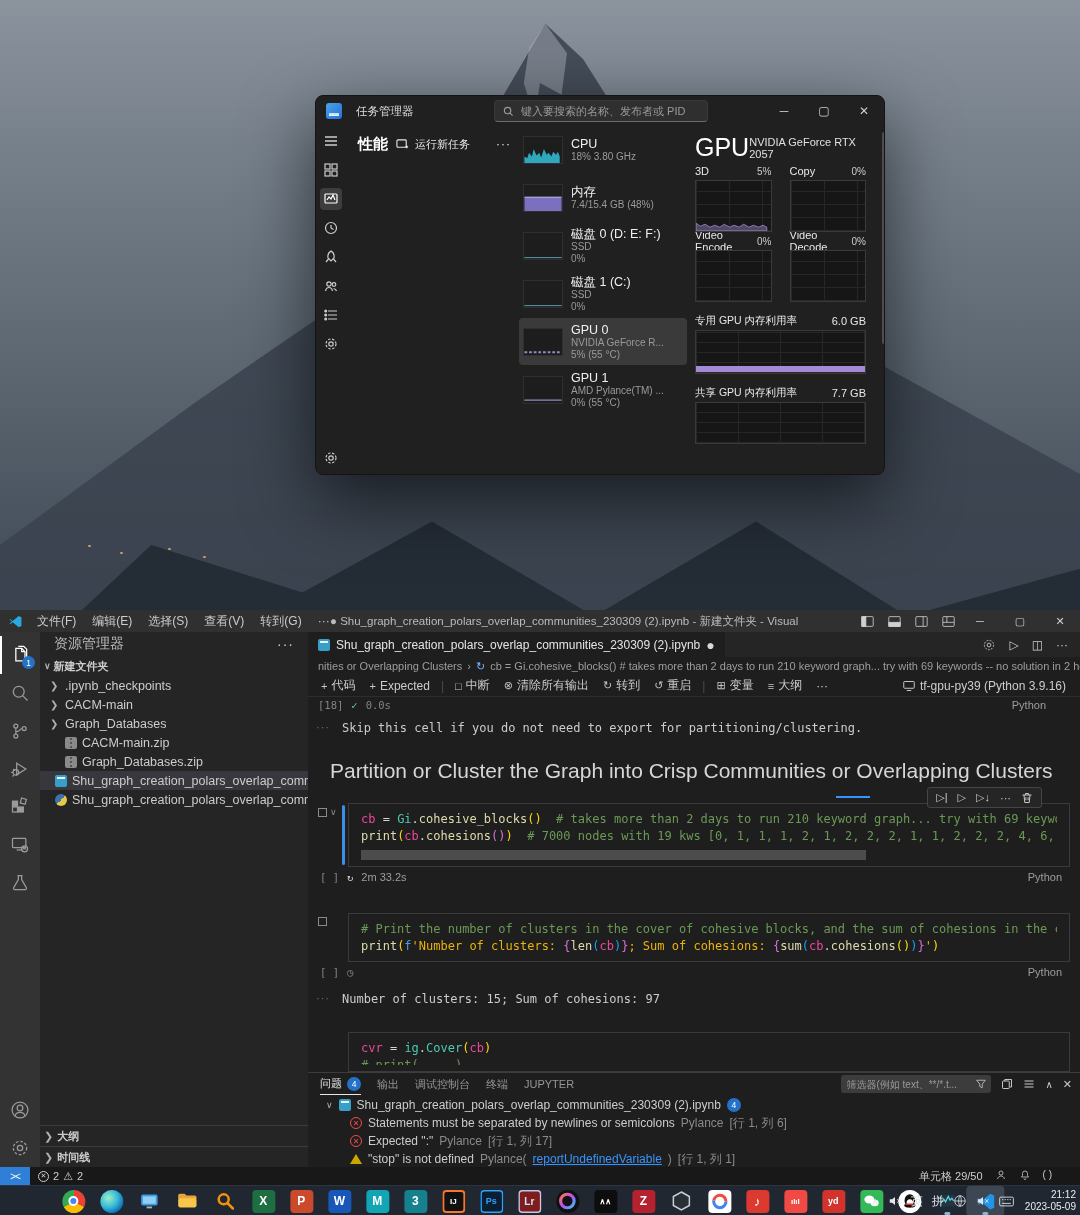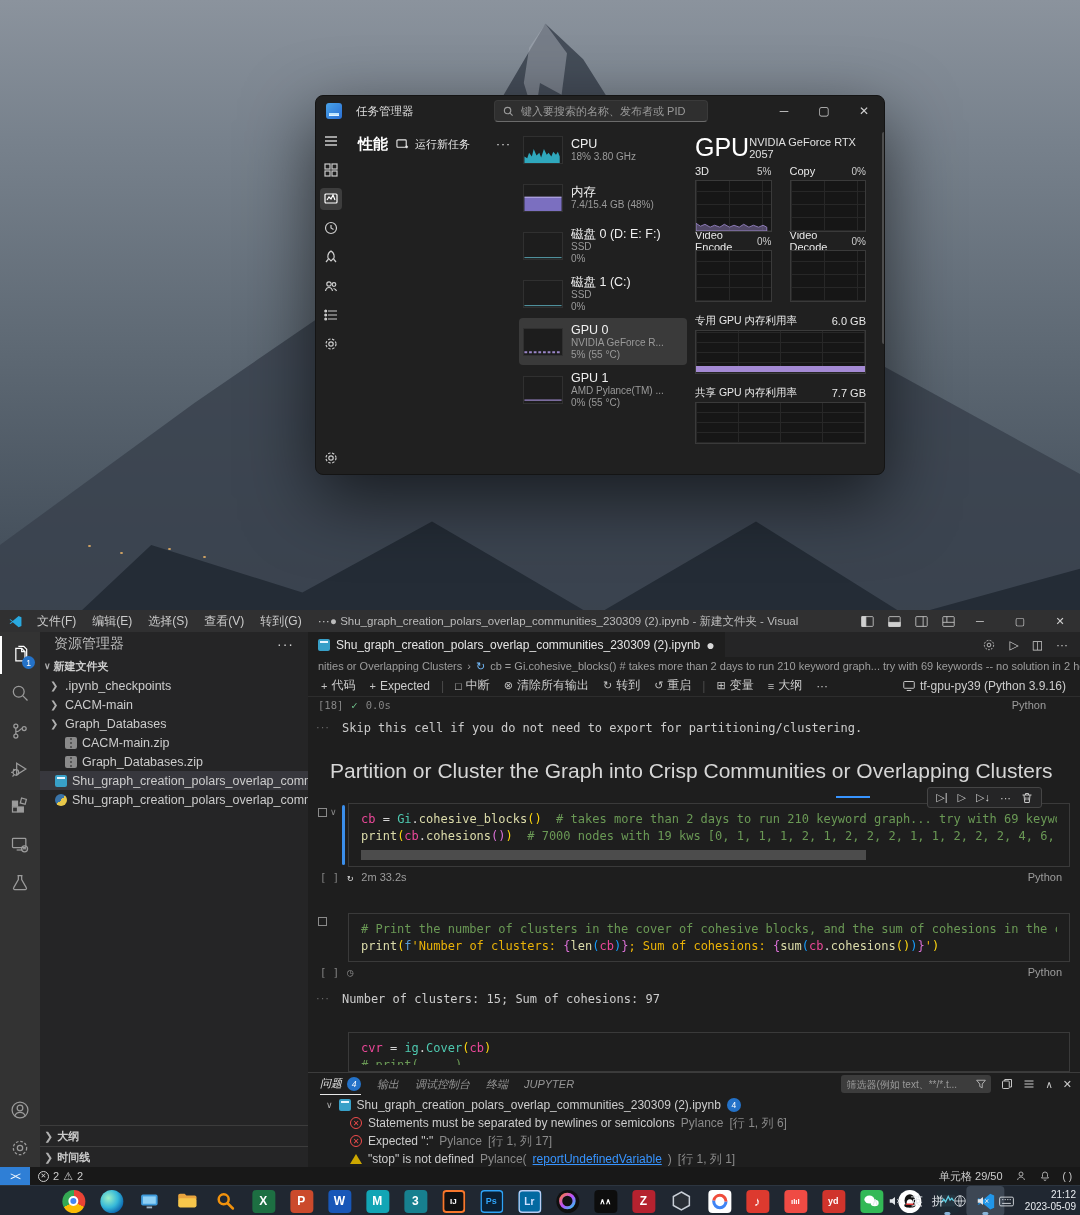--- a/index.html
+++ b/index.html
@@ -143,21 +143,21 @@
   .execrow .time { color:#9d9d9d; font-family:"Liberation Sans",sans-serif; font-size:11px; }
   .execrow .lang { margin-left:auto; padding-right:8px; color:#9d9d9d; font-family:"Liberation Sans",sans-serif; font-size:11px; }
   .cell-toolbar { position:absolute; right:28px; top:-16px; background:#252526; border:1px solid #454545; border-radius:3px;
       display:flex; align-items:center; gap:10px; padding:3px 8px; color:#cccccc; font-size:11px; z-index:3; }
   .insert-ind { position:absolute; left:520px; top:-7px; width:34px; height:2px; background:#3794ff; }
   .clip8 { max-height:8px; overflow:hidden; }
   .tk-v{color:#ec4899}.tk-f{color:#DCDCAA}.tk-t{color:#4EC9B0}.tk-c{color:#6A9955}.tk-s{color:#eab308}
   .tk-p{color:#D4D4D4}.tk-k{color:#569CD6}.tk-b1{color:#FFD710}.tk-b2{color:#DA70D6}.tk-b3{color:#179FFF}
 
   .v-panel { height:95px; border-top:1px solid #3c3c3c; position:relative; background:#1e1e1e; overflow:hidden; }
-  .p-tabs { height:22px; display:flex; align-items:center; gap:16px; padding-left:12px; font-size:11px; color:#969696;font-style:italic; }
+  .p-tabs { height:22px; display:flex; align-items:center; gap:16px; padding-left:12px; font-size:11px; color:#969696; }
   .p-tab { display:flex; align-items:center; gap:5px; height:22px; }
   .p-tab.active { color:#e7e7e7; border-bottom:1px solid #e7e7e7; }
   .p-badge { background:#2472c8; color:#fff; font-size:8.5px; min-width:14px; height:14px; border-radius:8px;
       display:flex; align-items:center; justify-content:center; }
   .p-right { position:absolute; right:8px; top:2px; display:flex; align-items:center; gap:10px; color:#cccccc; }
   .p-filter { width:150px; height:18px; background:#3c3c3c; border-radius:3px; display:flex; align-items:center; padding:0 5px; gap:4px; }
   .p-filter input { flex:1; background:transparent; border:none; outline:none; color:#9a9a9a; font-size:10px; font-family:inherit; min-width:0; }
   .p-filter input::placeholder { color:#9a9a9a; }
   .p-filerow { height:19px; display:flex; align-items:center; gap:6px; padding-left:18px; font-size:12px; color:#cccccc; }
   .p-problem { height:18px; display:flex; align-items:center; gap:6px; padding-left:42px; font-size:12px; color:#cccccc; white-space:nowrap; }
@@ -166,21 +166,21 @@
   .err-ico { width:12px; height:12px; border:1px solid #f14c4c; border-radius:50%; color:#f14c4c; font-size:8px;
       display:inline-flex; align-items:center; justify-content:center; flex:0 0 auto; }
   .warn-ico { width:0; height:0; border-left:6px solid transparent; border-right:6px solid transparent;
       border-bottom:10px solid #cca700; position:relative; flex:0 0 auto; }
   .chev-d { color:#b0b0b0; font-size:9px; }
 
   .v-status { height:18px; background:#181818; display:flex; align-items:center; font-size:11px; color:#cccccc; }
   .vs-remote { width:30px; height:18px; background:#2f7fd6; color:#fff; display:flex; align-items:center; justify-content:center;
       font-size:10px; letter-spacing:-1px; }
   .vs-left { display:flex; align-items:center; gap:4px; padding-left:8px; }
-  .vs-right { margin-left:auto; display:flex; align-items:center; gap:12px; padding-right:8px; }
+  .vs-right { margin-left:auto; display:flex; align-items:flex-start; gap:12px; padding-right:28px; }
   .s-err { width:11px; height:11px; border:1px solid #cccccc; border-radius:50%; font-size:7px; display:inline-flex;
       align-items:center; justify-content:center; }
 
   
   #taskbar { position:absolute; left:0; top:1185px; width:1080px; height:30px; background:#202731; border-top:1px solid #2c3540; }
   #tb-apps { position:absolute; left:50%; transform:translateX(-53%); top:0; height:30px; display:flex; align-items:center; }
   .tb-slot { width:38px; height:30px; display:flex; align-items:center; justify-content:center; position:relative; border-radius:4px; }
   .tb-slot.open::after { content:""; position:absolute; bottom:1px; left:50%; transform:translateX(-50%); width:6px; height:3px;
       border-radius:2px; background:#8ab4d8; }
   .tb-slot.focused { background:#3d4754; }
@@ -898,21 +898,21 @@
         <div class="tb-slot">
           <span class="ticon" style="background:#17808f;color:#fff">3</span>
         </div>
         <div class="tb-slot">
           <span class="ticon" style="background:#111;color:#fff;font-size:8px;box-shadow:inset 0 0 0 2px #f8772c">IJ</span>
         </div>
         <div class="tb-slot">
           <span class="ticon" style="background:#0a1f33;color:#2fa3f7;font-size:9px;box-shadow:inset 0 0 0 1.5px #2fa3f7">Ps</span>
         </div>
         <div class="tb-slot">
-          <span class="ticon" style="background:#0369a1;color:#cfe0ff;font-size:10px;box-shadow:inset 0 0 0 1.5px #b9ccf2">Lr</span>
+          <span class="ticon" style="background:#7f1d1d;color:#cfe0ff;font-size:10px;box-shadow:inset 0 0 0 1.5px #b9ccf2">Lr</span>
         </div>
         <div class="tb-slot">
           <span class="ticon" style="border-radius:50%;background:#101010">
             <svg width="18" height="18" viewBox="0 0 20 20">
               <defs>
                 <linearGradient id="rg" x1="0" y1="0" x2="1" y2="1">
                   <stop offset="0" stop-color="#ff7a3d"></stop>
                   <stop offset=".5" stop-color="#b84dff"></stop>
                   <stop offset="1" stop-color="#31c5f0"></stop>
                 </linearGradient>

